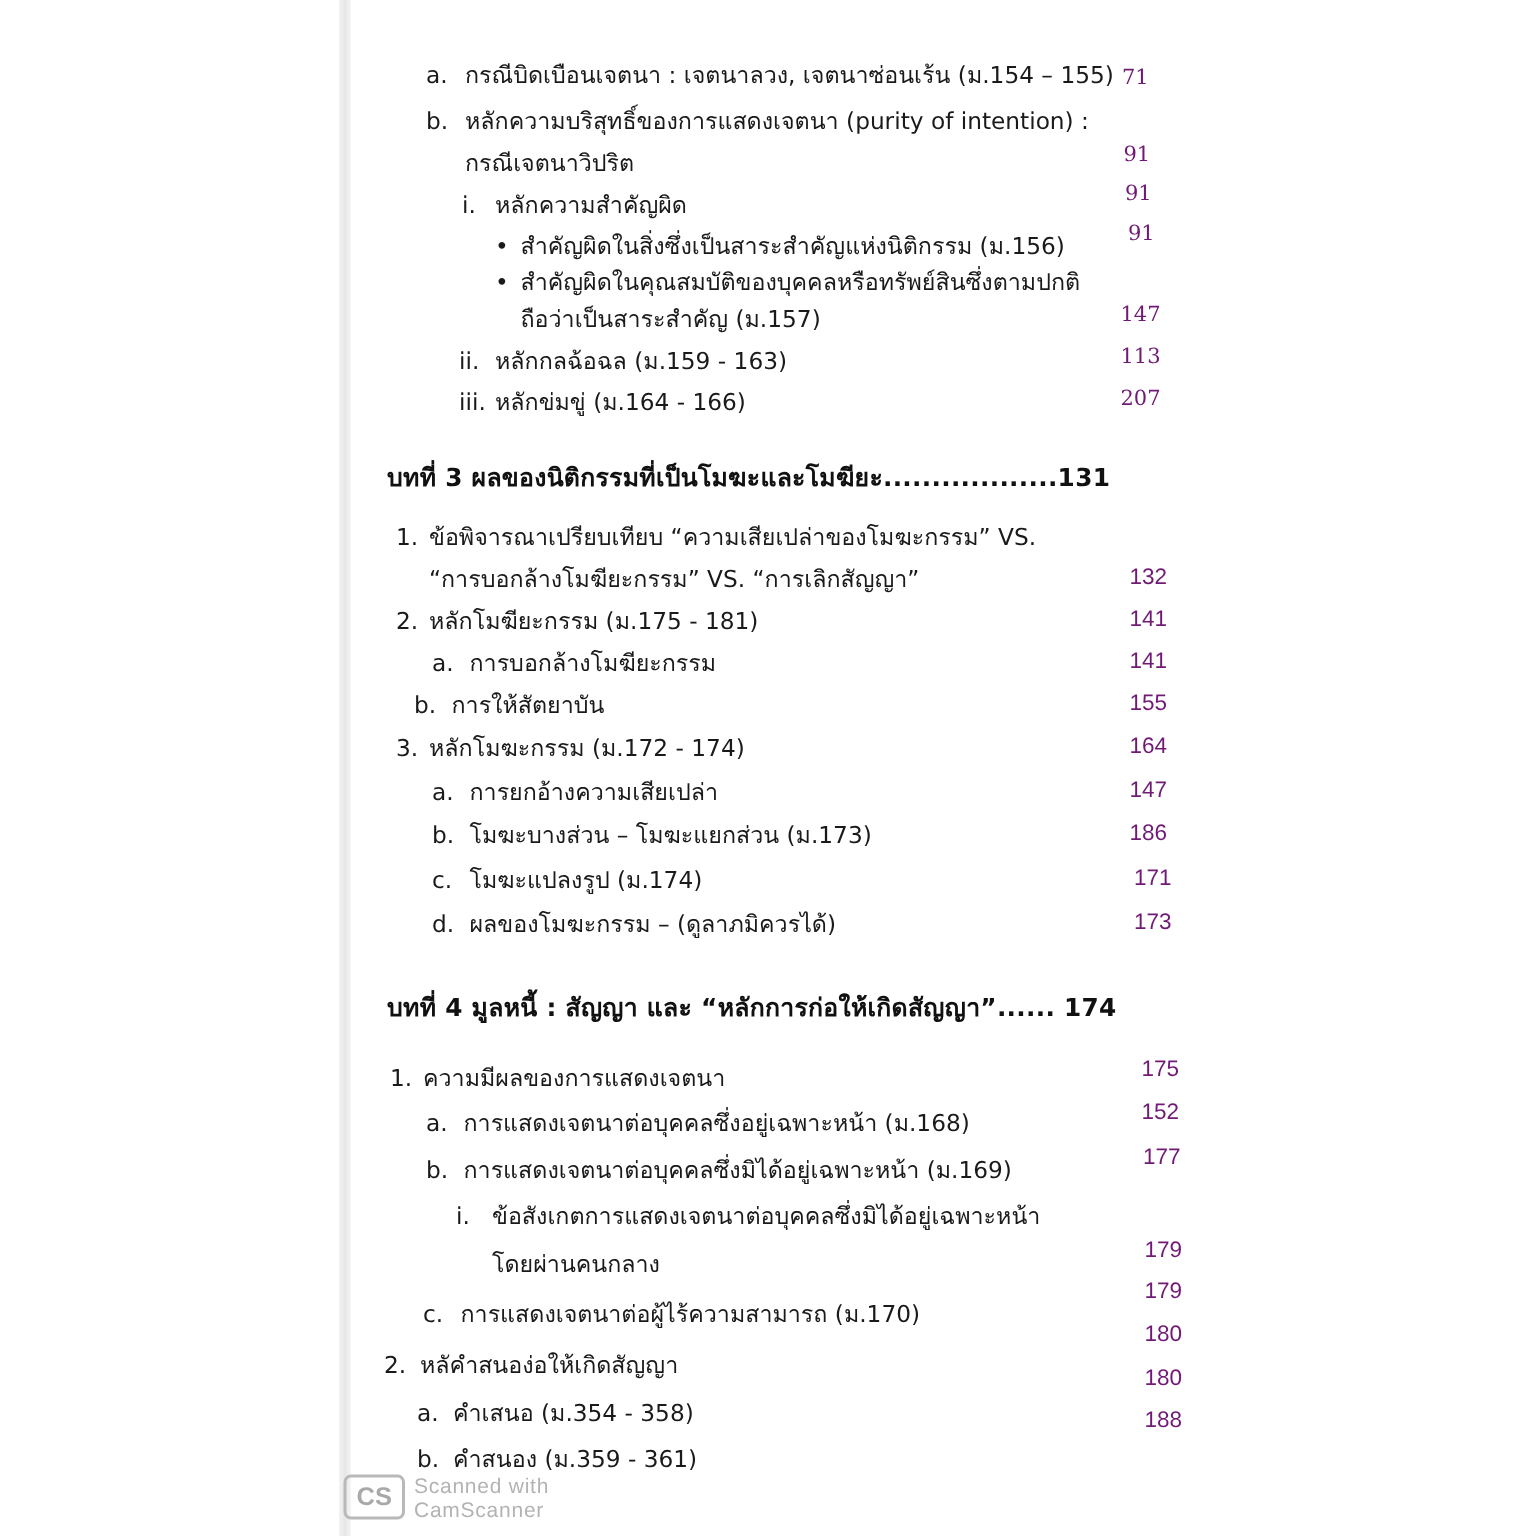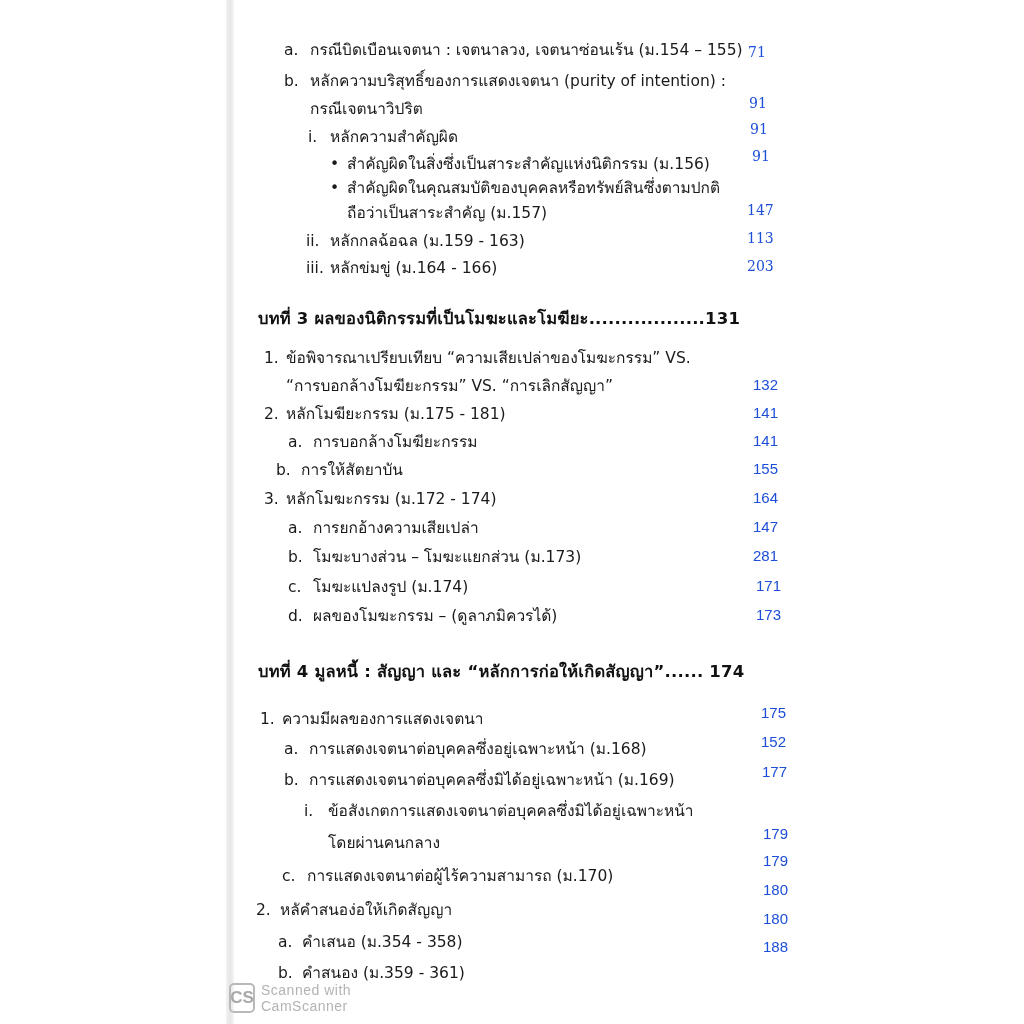--- a/index.html
+++ b/index.html
@@ -3,25 +3,25 @@
 <meta charset="utf-8">
 <style>
   html, body { margin:0; padding:0; background:#ffffff; }
   body { width:1024px; height:1024px; position:relative; overflow:hidden;
          font-family: "DejaVu Sans", "Liberation Sans", sans-serif; color:#1a1a1a; }
   .gutter { position:absolute; left:226px; top:0; width:8px; height:1024px;
             background: linear-gradient(to right, #f3f3f3, #e6e6e6 50%, #f5f5f5); }
   .page { position:absolute; left:234px; top:0; width:790px; height:1024px; background:#ffffff; }
   .line { position:absolute; font-size:15.5px; white-space:nowrap; line-height:20px; }
   .marker { display:inline-block; }
-  .num { position:absolute; font-family:"DejaVu Serif","Liberation Serif",serif; font-size:14px; color:#1d4ed8; }
+  .num { position:absolute; font-family:"DejaVu Serif","Liberation Serif",serif; font-size:14px; color:#701a75; }
   .num.sans { font-family:"Liberation Sans",sans-serif; font-size:15px; }
   .chapter { position:absolute; font-weight:bold; font-size:16.5px; white-space:nowrap; letter-spacing:0.2px; color:#111; }
   .watermark { position:absolute; left:229px; top:982px; display:flex; align-items:center; gap:6px; }
-  .cs-logo { width:26px; height:30px; border:2px solid #b9b9b9; border-radius:5px; color:#a9a9a9;
+  .cs-logo { width:41px; height:30px; border:2px solid #b9b9b9; border-radius:5px; color:#a9a9a9;
              font-family:"Liberation Sans",sans-serif; font-weight:bold; font-size:17px;
              display:flex; align-items:center; justify-content:center; box-sizing:border-box; }
   .wm-text { color:#b3b3b3; font-family:"Liberation Sans",sans-serif; font-size:14px; line-height:16px; letter-spacing:0.5px; }
 </style>
 </head>
 <body>
 
 <div class="gutter"></div>
 <div class="page"></div>
 
@@ -57,21 +57,21 @@
 <div class="num" style="left:747px;top:202px">147</div>
 
 <div class="line" style="left:306px;top:231px">
   <span class="marker" style="width:24px">ii.</span><span>หลักกลฉ้อฉล (ม.159 - 163)</span>
 </div>
 <div class="num" style="left:747px;top:230px">113</div>
 
 <div class="line" style="left:306px;top:258px">
   <span class="marker" style="width:24px">iii.</span><span>หลักข่มขู่ (ม.164 - 166)</span>
 </div>
-<div class="num" style="left:747px;top:258px">203</div>
+<div class="num" style="left:747px;top:258px">207</div>
 
 <div class="chapter" style="left:258px;top:305px">
   <span>บทที่ 3 ผลของนิติกรรมที่เป็นโมฆะและโมฆียะ..................</span><span>131</span>
 </div>
 
 <div class="line" style="left:264px;top:348px">
   <span class="marker" style="width:22px">1.</span><span>ข้อพิจารณาเปรียบเทียบ “ความเสียเปล่าของโมฆะกรรม” VS.</span>
 </div>
 <div class="line" style="left:286px;top:376px">
   <span>“การบอกล้างโมฆียะกรรม” VS. “การเลิกสัญญา”</span>
@@ -99,21 +99,21 @@
 <div class="num sans" style="left:753px;top:489px">164</div>
 
 <div class="line" style="left:288px;top:518px">
   <span class="marker" style="width:25px">a.</span><span>การยกอ้างความเสียเปล่า</span>
 </div>
 <div class="num sans" style="left:753px;top:518px">147</div>
 
 <div class="line" style="left:288px;top:547px">
   <span class="marker" style="width:25px">b.</span><span>โมฆะบางส่วน – โมฆะแยกส่วน (ม.173)</span>
 </div>
-<div class="num sans" style="left:753px;top:547px">281</div>
+<div class="num sans" style="left:753px;top:547px">186</div>
 
 <div class="line" style="left:288px;top:577px">
   <span class="marker" style="width:25px">c.</span><span>โมฆะแปลงรูป (ม.174)</span>
 </div>
 <div class="num sans" style="left:756px;top:577px">171</div>
 
 <div class="line" style="left:288px;top:606px">
   <span class="marker" style="width:25px">d.</span><span>ผลของโมฆะกรรม – (ดูลาภมิควรได้)</span>
 </div>
 <div class="num sans" style="left:756px;top:606px">173</div>

